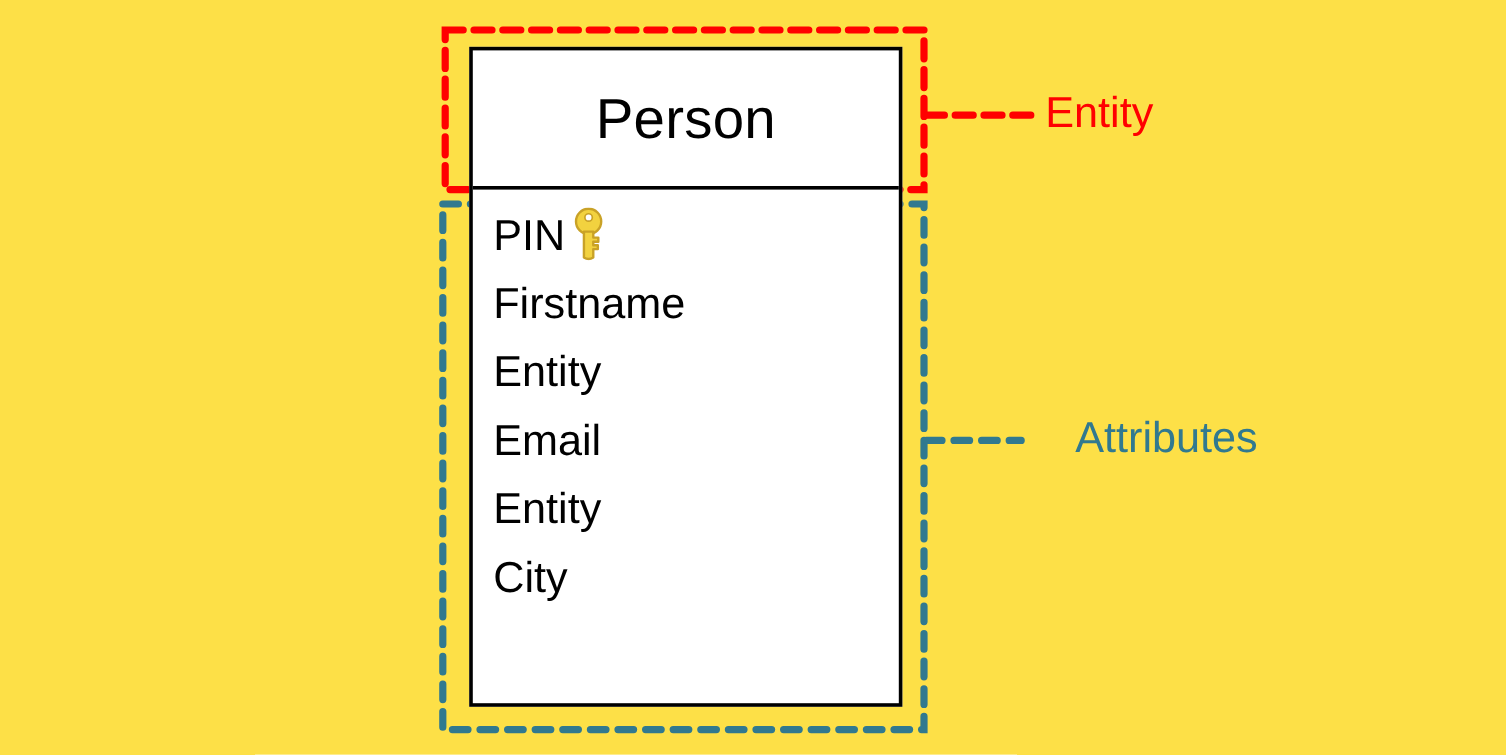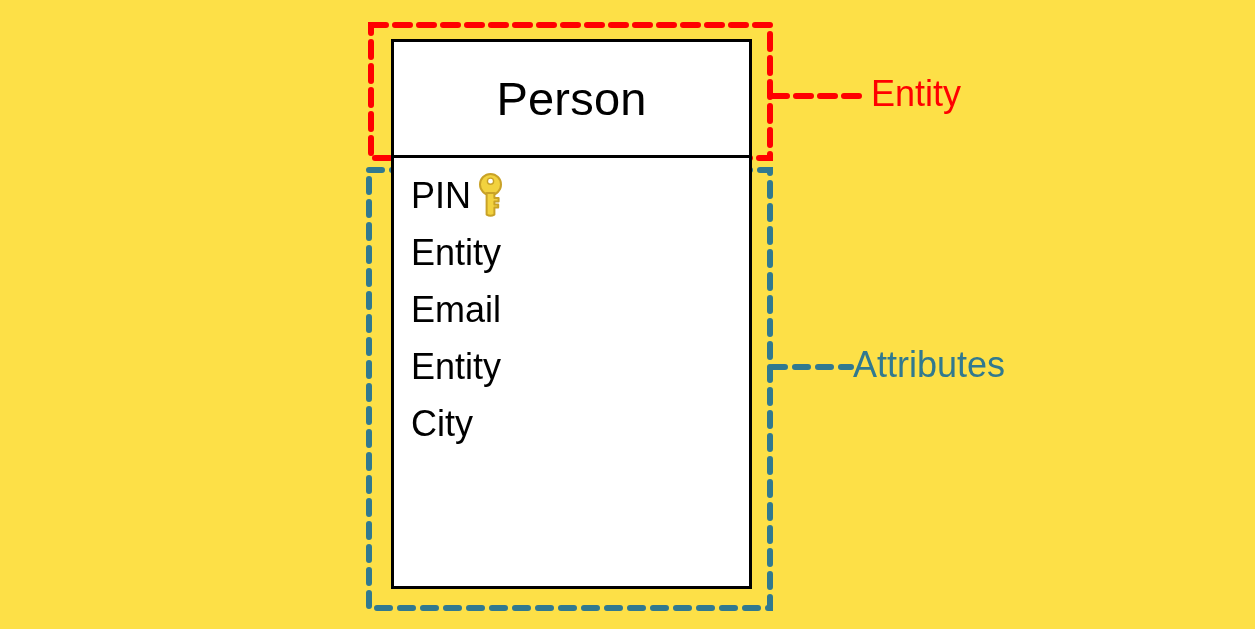--- a/index.html
+++ b/index.html
@@ -85,21 +85,21 @@
     font-size: 36px;
     line-height: 1;
     white-space: nowrap;
   }
   #label-entity {
     left: 871px;
     top: 76px;
     color: #ff0000;
   }
   #label-attributes {
-    left: 853px;
+    left: 896px;
     top: 347px;
     color: #31798f;
   }
 </style>
 </head>
 <body>
 
 <div id="canvas">
 
   <svg id="annotations" viewBox="0 0 1255 629" width="1255" height="629" xmlns="http://www.w3.org/2000/svg">
@@ -129,20 +129,23 @@
             <circle cx="13.5" cy="11.5" r="10.5" fill="#f2d23f" stroke="#c9a227" stroke-width="2"></circle>
             <circle cx="13.5" cy="8.2" r="3.1" fill="#ffffff" stroke="#c9a227" stroke-width="1.4"></circle>
 
             <path d="M9.6 20 L17.4 20 L17.4 25 L21.6 25 L21.6 28.4 L17.4 28.4
                      L17.4 31.4 L21.2 31.4 L21.2 34.6 L17.4 34.6 L17.4 41.6
                      Q13.5 44 9.6 41.6 Z" fill="#f2d23f" stroke="#c9a227" stroke-width="2" stroke-linejoin="round"></path>
           </svg>
         </span>
       </div>
 
+      <div class="attribute-row">
+        <span class="attribute-name">Firstname</span>
+      </div>
 
       <div class="attribute-row">
         <span class="attribute-name">Entity</span>
       </div>
 
 
       <div class="attribute-row">
         <span class="attribute-name">Email</span>
       </div>
 

